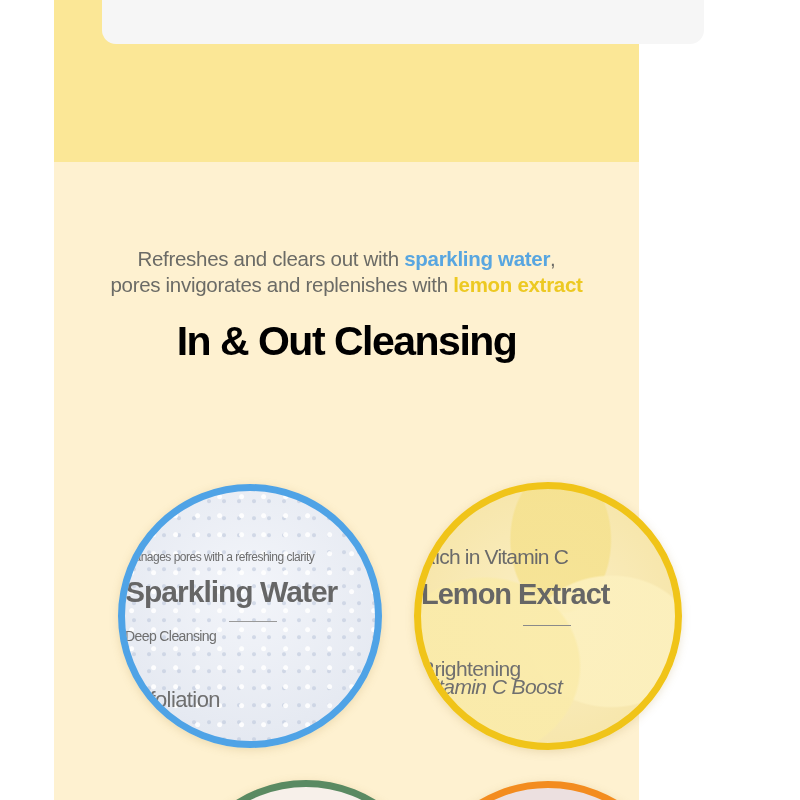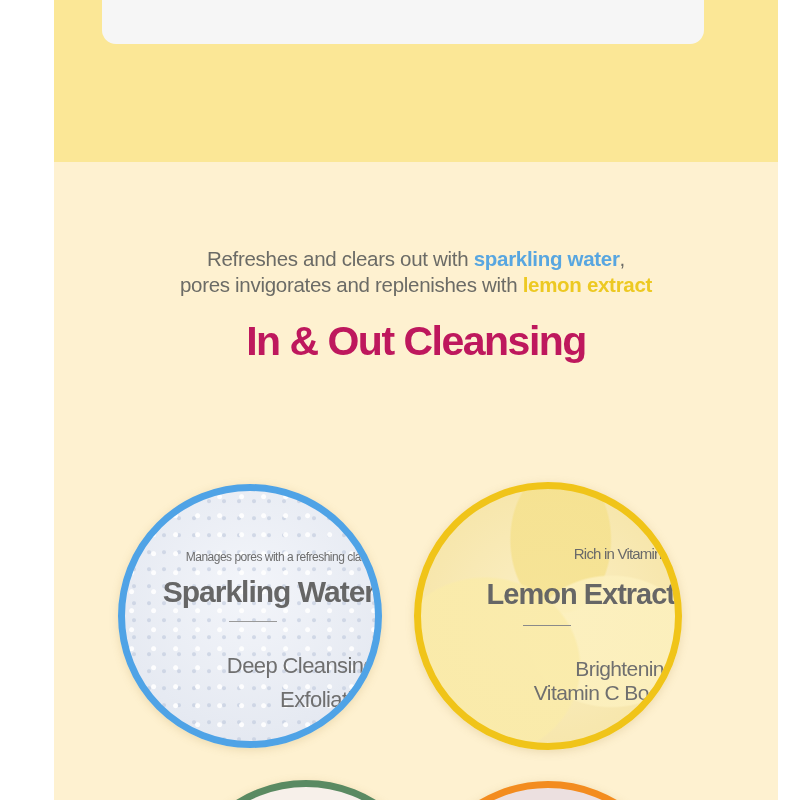--- a/index.html
+++ b/index.html
@@ -2,47 +2,47 @@
 <html><head>
 <meta charset="utf-8">
 <style>
   html, body { margin: 0; padding: 0; }
   body {
     width: 800px; height: 800px; overflow: hidden; position: relative;
     background: #ffffff;
     font-family: "Liberation Sans", "DejaVu Sans", sans-serif;
   }
   .page {
-    position: absolute; left: 54px; top: 0; width: 724px; height: 800px;
+    position: absolute; left: 54px; top: 0; width: 585px; height: 800px;
     background: #fef1d0;
   }
   .top-band {
     position: absolute; left: 0; top: 0; width: 100%; height: 162px;
     background: #fbe796;
   }
   .top-card {
     position: absolute; left: 48px; top: -20px; width: 602px; height: 64px;
     background: #f6f6f6; border-radius: 0 0 14px 14px;
   }
   .intro {
     position: absolute; left: 0; top: 246px; width: 100%;
     text-align: center; font-size: 20.5px; line-height: 26px; color: #6b6b66;
     letter-spacing: -0.3px;
   }
   .intro .blue { color: #58a6e0; font-weight: bold; }
   .intro .yellow { color: #edc922; font-weight: bold; }
   .headline {
     position: absolute; left: 0; top: 316px; width: 100%;
-    text-align: center; color: #be185d; font-weight: bold;
+    text-align: center; color: #000000; font-weight: bold;
     font-size: 41px; line-height: 50px; letter-spacing: -1.5px;
   }
   .circle {
     position: absolute; border-radius: 50%; box-sizing: border-box;
     box-shadow: 0 2px 8px rgba(180,150,80,0.25);
-    overflow: hidden; text-align: right; color: #6a6a6a;
+    overflow: hidden; text-align: left; color: #6a6a6a;
   }
   .circle-water {
     left: 64px; top: 484px; width: 264px; height: 264px;
     border: 7px solid #4fa3e6;
     background:
       radial-gradient(circle at 30% 30%, rgba(255,255,255,0.9) 0 2px, transparent 3px) 0 0/22px 19px,
       radial-gradient(circle at 60% 60%, rgba(190,200,220,0.6) 0 1.5px, transparent 2.5px) 0 0/15px 17px,
       radial-gradient(circle at 50% 40%, #f3f5fa 0%, #e6eaf2 70%, #dfe4ee 100%);
   }
   .circle-lemon {
@@ -59,28 +59,28 @@
     border: 7px solid #5a8a62; background: #f7f0ea;
   }
   .circle-orange {
     left: 360px; top: 781px; width: 268px; height: 268px;
     border: 7px solid #f38c1f; background: #ece0e0;
   }
   .c-sub { position: absolute; left: 0; width: 100%; }
   .water-sub { top: 59px; font-size: 12px; letter-spacing: -0.5px; color: #6d6d6d; }
   .water-title { top: 84px; font-size: 30px; font-weight: bold; letter-spacing: -1px; color: #666; }
   .water-div { position: absolute; top: 130px; left: 104px; width: 48px; height: 1px; background: #9a9a9a; }
-  .water-b1 { top: 162px; font-size: 22px; letter-spacing: -0.6px; color: #6f6f6f; }
+  .water-b1 { top: 137px; font-size: 14px; letter-spacing: -0.6px; color: #6f6f6f; }
   .water-b2 { top: 196px; font-size: 22px; letter-spacing: -0.6px; color: #6f6f6f; }
 
-  .lemon-sub { top: 56px; font-size: 15px; letter-spacing: -0.8px; color: #6a6a6a; }
+  .lemon-sub { top: 56px; font-size: 21px; letter-spacing: -0.8px; color: #6a6a6a; }
   .lemon-title { top: 89px; font-size: 29px; font-weight: bold; letter-spacing: -1px; color: #666; }
   .lemon-div { position: absolute; top: 136px; left: 102px; width: 48px; height: 1px; background: #8a8a8a; }
   .lemon-b1 { top: 168px; font-size: 21px; letter-spacing: -0.6px; color: #6f6f6f; }
-  .lemon-b2 { top: 192px; font-size: 21px; letter-spacing: -0.6px; color: #6f6f6f; }
+  .lemon-b2 { top: 186px; font-size: 21px; letter-spacing: -0.6px; color: #6f6f6f; font-style: italic; }
 </style>
 </head>
 <body>
 
 <div class="page">
   <div class="top-band">
     <div class="top-card"></div>
   </div>
 
   <div class="intro">

